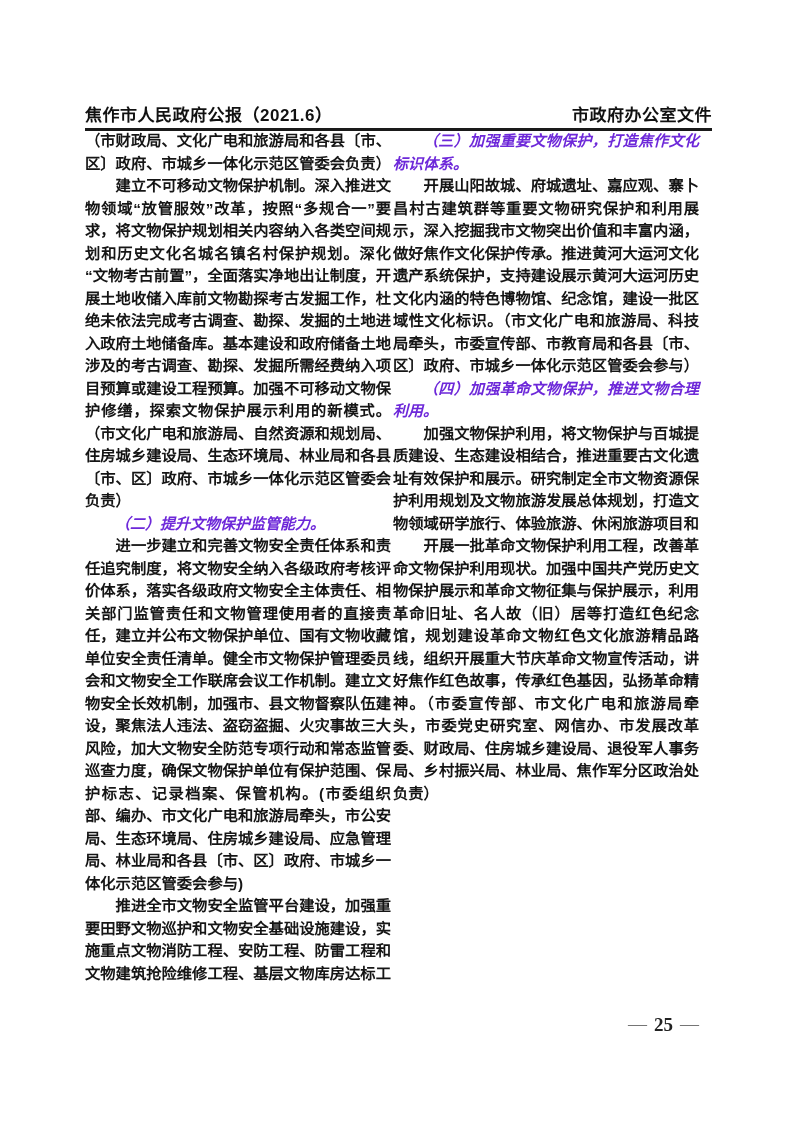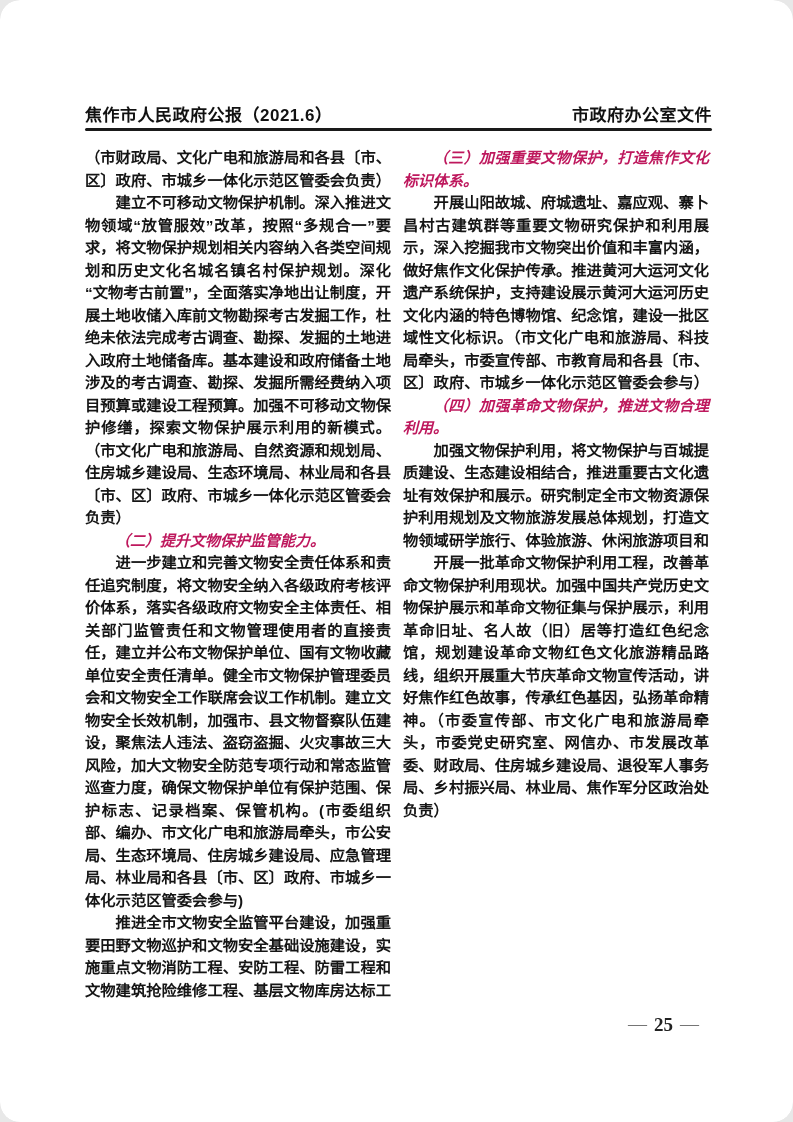--- a/index.html
+++ b/index.html
@@ -1,15 +1,15 @@
 <!DOCTYPE html>
 <html lang="zh-CN"><head>
 <meta charset="utf-8">
 <style>
-  * { box-sizing: border-box; margin: 0; padding: 0; border-radius: 20px; }
+  * { box-sizing: border-box; margin: 0; padding: 0; }
   html, body { background: #e8e8e8; }
   body { font-family: "Liberation Sans", sans-serif; }
   .page {
     position: relative;
     width: 793px;
     height: 1122px;
     margin: 0 auto;
     background: #ffffff;
     color: #161616;
     overflow: hidden;
@@ -31,42 +31,42 @@
     position: absolute;
     left: 85px;
     top: 128px;
     width: 627px;
     height: 2.5px;
     background: #1a1a1a;
   }
   .content {
     position: absolute;
     left: 85px;
-    top: 147px;
+    top: 130px;
     width: 627px;
     display: flex;
-    gap: 12px;
+    gap: 2px;
   }
   .col {
     width: 306px;
     font-size: 15.3px;
     line-height: 22.5px;
     font-weight: 600;
     text-align: justify;
     color: #151515;
   }
   .col p { margin: 0; }
   .para { text-indent: 2em; }
   .cont { text-indent: 0; }
   .heading {
     text-indent: 2em;
     font-style: italic;
     font-size: 15px;
     font-weight: 600;
-    color: #be185d;
+    color: #6d28d9;
   }
   .footer {
     position: absolute;
     top: 1014px;
     left: 628px;
     display: inline-flex;
     align-items: center;
     gap: 7px;
     font-family: "Liberation Serif", serif;
     font-size: 19px;

